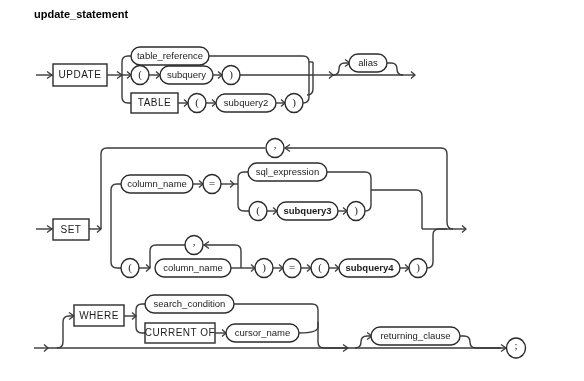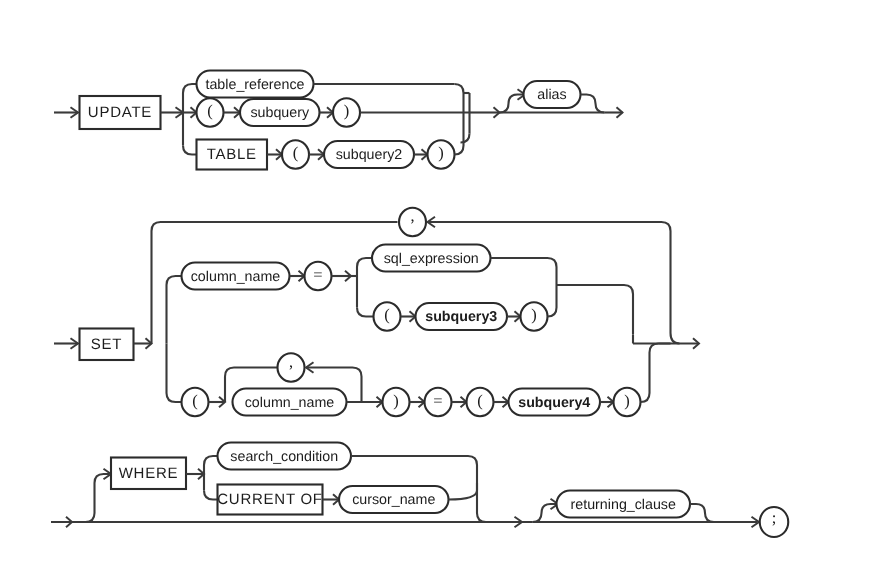--- a/index.html
+++ b/index.html
@@ -82,20 +82,21 @@
     fill: #1c1c1c;
     text-anchor: middle;
     dominant-baseline: middle;
   }
 </style>
 </head>
 <body>
 
 <div id="diagram-root">
 
+  <div class="title-label">update_statement</div>
 
   <svg class="rail" viewBox="0 0 584 381" xmlns="http://www.w3.org/2000/svg">
 
     <g>
 
       <path class="line" d="M36,75 L52,75"></path>
       <path class="arrowhead" d="M47,71.5 L52,75 L47,78.5"></path>
 
       <rect class="term-box" x="53" y="64" width="54" height="22"></rect>
       <text class="node-text-kw" x="80" y="75.5">UPDATE</text>

